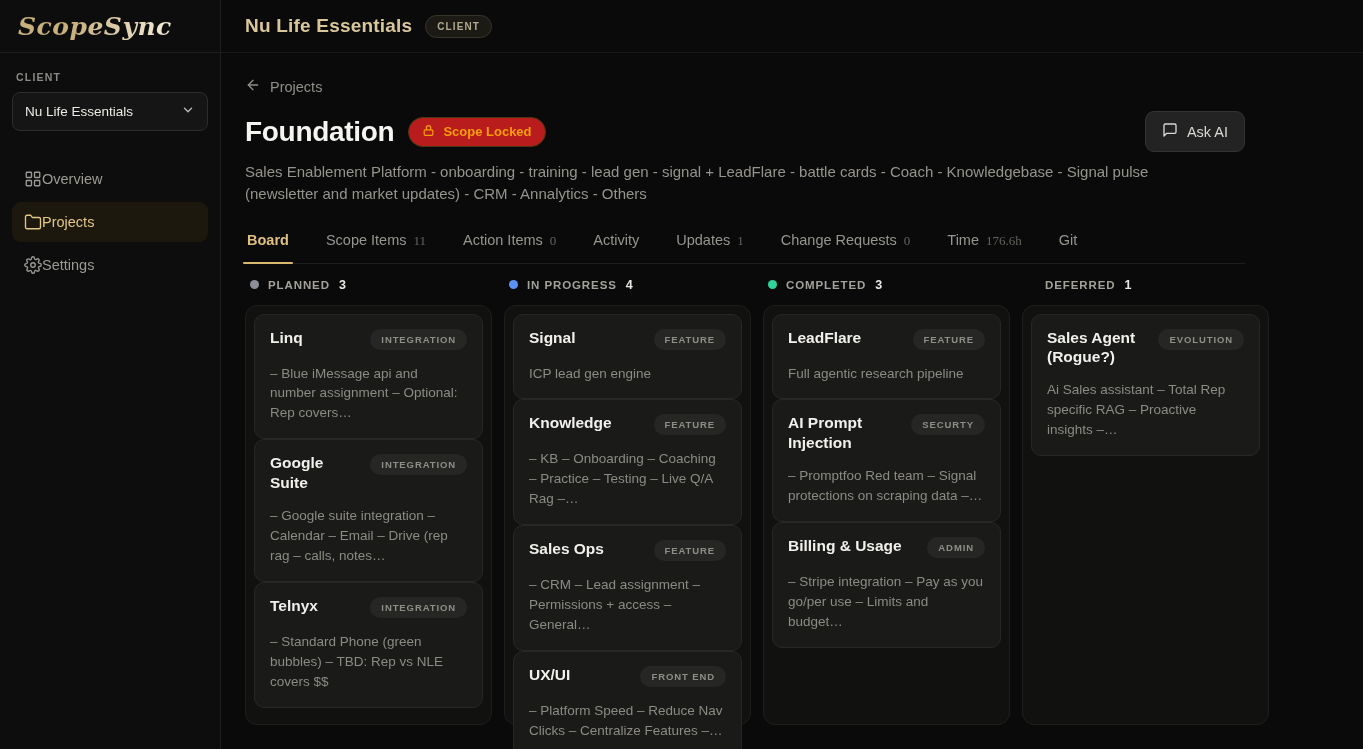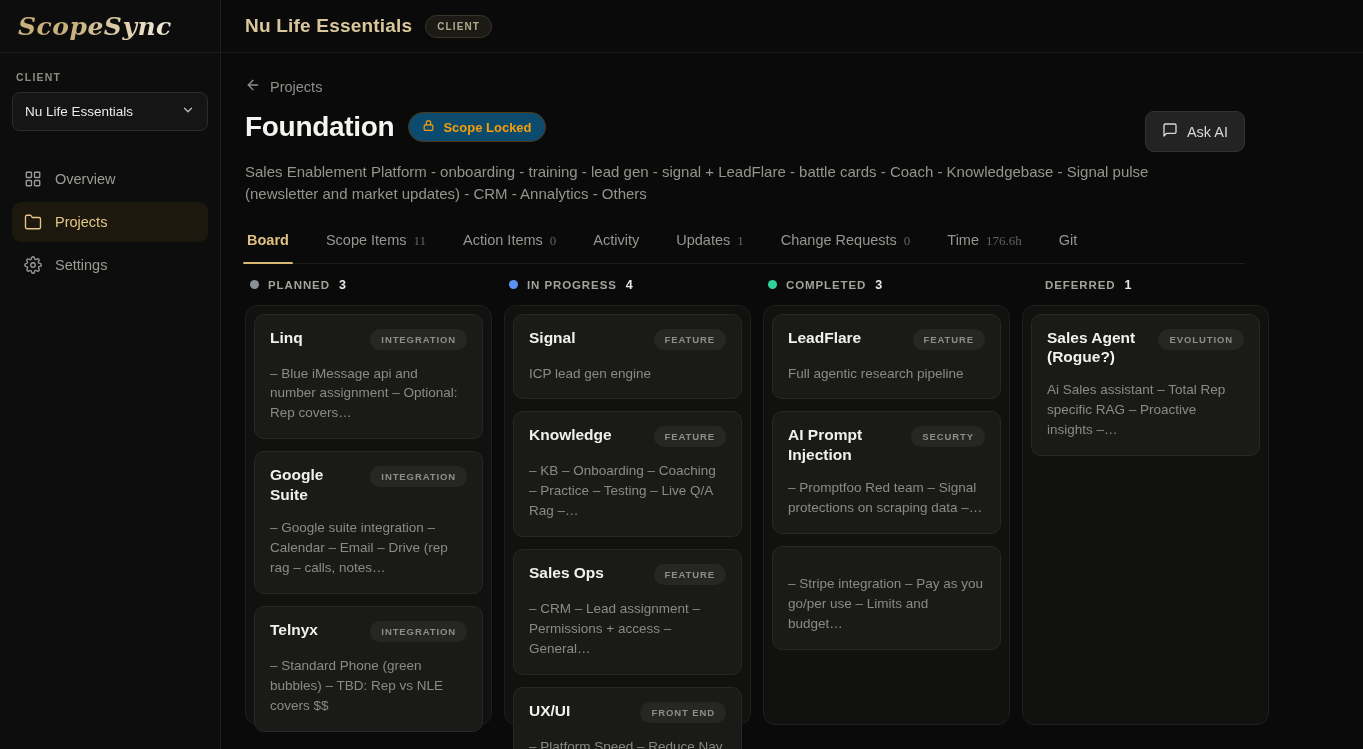--- a/index.html
+++ b/index.html
@@ -23,45 +23,45 @@
   }
   .sidebar-body { padding: 18px 12px; }
   .client-label { font-size: 10.5px; letter-spacing: 1.2px; font-weight: 700; color: #8a8a84; padding: 0 4px; margin-bottom: 9px; }
   .client-select {
     display: flex; align-items: center; justify-content: space-between;
     background: #151515; border: 1px solid #2d2d2d; border-radius: 8px;
     padding: 10px 12px; font-size: 13.5px; color: #eceae4; cursor: pointer; margin-bottom: 28px;
   }
   .client-select svg { color: #b9b8b2; }
   .nav-item {
-    display: flex; align-items: center; gap: 13px;
+    display: flex; align-items: center; 
     padding: 11px 12px; border-radius: 9px; margin-bottom: 3px;
     color: #9b9a94; font-size: 14.5px; cursor: pointer;
   }
   .nav-item.active { background: #1d180e; color: #e3c687; }
   .nav-item svg { flex: none; }
 
   
   .main { flex: 1; display: flex; flex-direction: column; min-width: 0; }
   .topbar { height: 53px; flex: none; display: flex; align-items: center; gap: 13px; padding: 0 24px; border-bottom: 1px solid #1a1a1a; }
   .client-title { color: #d9c79b; font-size: 19px; font-weight: 700; letter-spacing: .2px; }
   .client-badge {
     font-size: 10px; font-weight: 700; letter-spacing: 1.1px; color: #b1a98f;
     background: #1b1a14; border: 1px solid #39352a; padding: 5px 11px; border-radius: 999px;
   }
 
   .content { width: 1048px; padding: 24px; display: flex; flex-direction: column; flex: 1; min-height: 0; }
   .back-link { display: inline-flex; align-items: center; gap: 9px; color: #8f8f89; font-size: 14.5px; margin-bottom: 15px; cursor: pointer; width: max-content; }
-  .title-row { display: flex; justify-content: space-between; align-items: flex-start; margin-bottom: 9px; }
+  .title-row { display: flex; justify-content: space-between; align-items: center; margin-bottom: 9px; }
   .title-left { display: flex; align-items: center; gap: 14px; }
   .page-title { font-size: 28px; font-weight: 700; color: #f5f4f1; letter-spacing: -.3px; }
   .scope-badge {
     display: inline-flex; align-items: center; gap: 8px;
     color: #f59e0b; font-size: 13px; font-weight: 700;
-    background: #0c4a6e; border: 1px solid #4c3814; padding: 6px 13px; border-radius: 999px;
+    background: #b91c1c; border: 1px solid #4c3814; padding: 6px 13px; border-radius: 999px;
   }
   .ask-ai {
     display: flex; align-items: center; gap: 9px;
     background: #232323; border: 1px solid #333332; color: #d9d8d4;
     padding: 10px 16px; border-radius: 9px; font-size: 14.5px; cursor: pointer;
   }
   .description { color: #95948c; font-size: 15px; line-height: 1.45; max-width: 905px; margin-bottom: 19px; }
 
   .tabs { display: flex; gap: 33px; border-bottom: 1px solid #1d1d1c; flex: none; }
   .tab { position: relative; display: flex; align-items: baseline; gap: 7px; padding: 8px 2px 14px; font-size: 14.5px; color: #96958f; cursor: pointer; }
@@ -71,21 +71,21 @@
 
   .board { display: flex; gap: 12px; margin-top: 11px; flex: 1; min-height: 0; }
   .column { width: 247px; flex: none; display: flex; flex-direction: column; min-height: 0; }
   .col-header { display: flex; align-items: center; gap: 9px; padding: 0 5px; margin: 3px 0 13px; flex: none; }
   .status-dot { width: 9px; height: 9px; border-radius: 50%; flex: none; background: #555; }
   .col-title { font-size: 11.5px; font-weight: 700; letter-spacing: .9px; color: #a3a29b; }
   .col-count { font-size: 12.5px; font-weight: 700; color: #e9e8e4; }
   .col-body {
     flex: 1; min-height: 0;
     background: #111110; border: 1px solid #1e1e1d; border-radius: 12px;
-    padding: 8px; display: flex; flex-direction: column; gap: 12px;
+    padding: 8px; display: flex; flex-direction: column; 
   }
   .card { background: #1a1a19; border: 1px solid #272725; border-radius: 10px; padding: 13px 15px 15px; cursor: pointer; flex: none; }
   .card-top { display: flex; justify-content: space-between; align-items: flex-start; gap: 10px; }
   .card-title { font-size: 15.5px; font-weight: 700; color: #f1f0ed; line-height: 1.25; }
   .card-tag {
     flex: none; font-size: 9.5px; font-weight: 700; letter-spacing: .9px;
     color: #8e8e87; background: #262625; padding: 5px 11px; border-radius: 999px; margin-top: 1px;
   }
   .card-desc { margin-top: 14px; font-size: 13.5px; color: #8b8a83; line-height: 1.48; }
 </style>
@@ -319,20 +319,24 @@
 
   <div class="card">
     <div class="card-top">
       <span class="card-title">AI Prompt Injection</span>
       <span class="card-tag">SECURTY</span>
     </div>
     <div class="card-desc">– Promptfoo Red team – Signal protections on scraping data –…</div>
   </div>
 
   <div class="card">
+    <div class="card-top">
+      <span class="card-title">Billing &amp; Usage</span>
+      <span class="card-tag">ADMIN</span>
+    </div>
     <div class="card-desc">– Stripe integration – Pay as you go/per use – Limits and budget…</div>
   </div>
 </div>
   </div>
 
   <div class="column">
     <div class="col-header">
       <span class="status-dot" style="visibility: hidden;"></span>
       <span class="col-title">DEFERRED</span>
       <span class="col-count">1</span>

